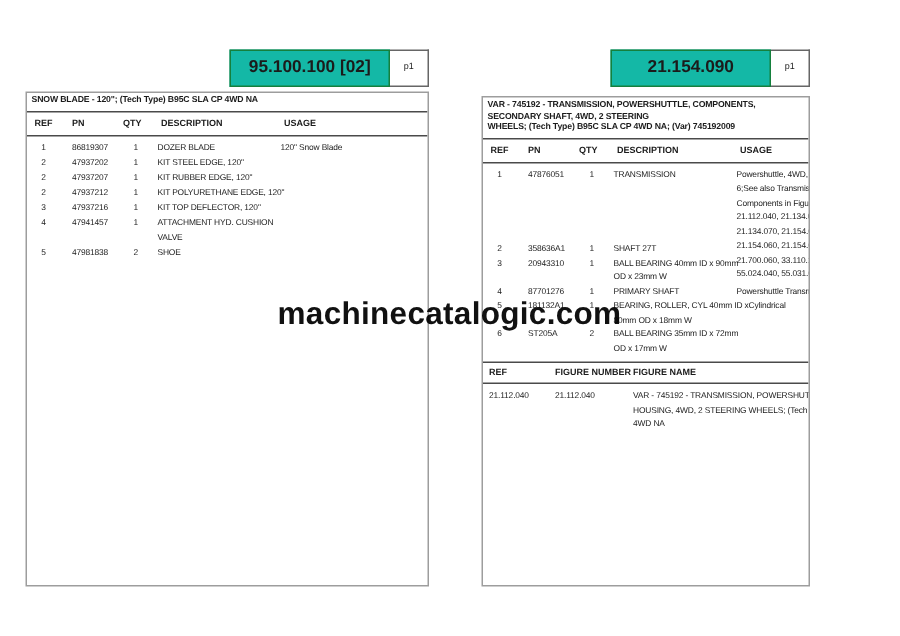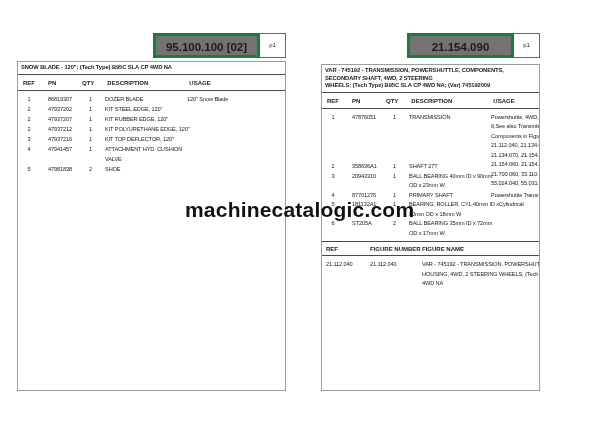--- a/index.html
+++ b/index.html
@@ -3,21 +3,21 @@
 <meta charset="utf-8">
 <style>
   * { margin:0; padding:0; box-sizing:border-box; }
   html,body { width:600px; height:424px; background:#ffffff; overflow:hidden;
               font-family:"Liberation Sans", sans-serif; color:#1b1b1b; }
   .page { position:absolute; top:33px; }
   #page-left  { left:17px;  width:269px; }
   #page-right { left:321px; width:219px; }
 
   .hdr-row { display:flex; justify-content:flex-end; height:25px; }
-  .fig-box { width:107px; border:3px solid #15803d; background:#737373;
+  .fig-box { width:107px; border:1px solid #15803d; background:#14b8a6;
              font-weight:bold; font-size:11.5px; text-align:center; line-height:23px; }
   .pnum-box { width:26px; border:1px solid #666; border-left:none; background:#fff;
               font-size:6px; text-align:center; line-height:23px; }
 
   .panel { border:1px solid #9d9d9d; background:#fff; overflow:hidden; }
   #page-left  .panel { margin-top:3px; height:330px; }
   #page-right .panel { margin-top:6px; height:327px; }
 
   .title-bar { border-bottom:1px solid #4a4a4a; padding:2px 3px; font-weight:bold;
                font-size:5.8px; line-height:7.6px; letter-spacing:-0.1px; white-space:pre-line; }

